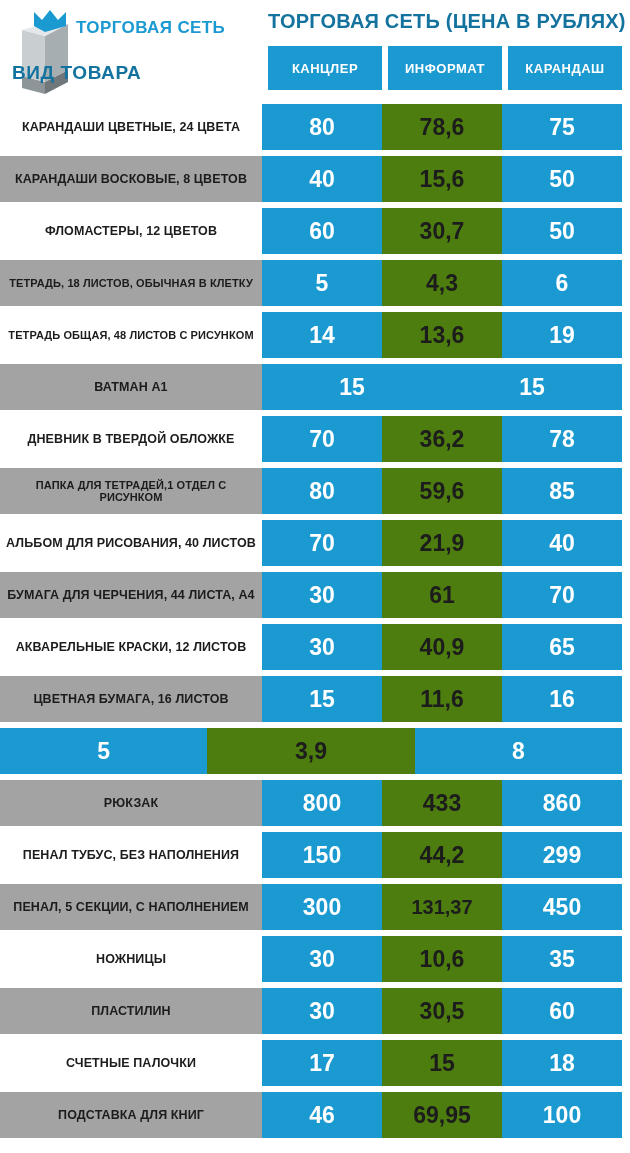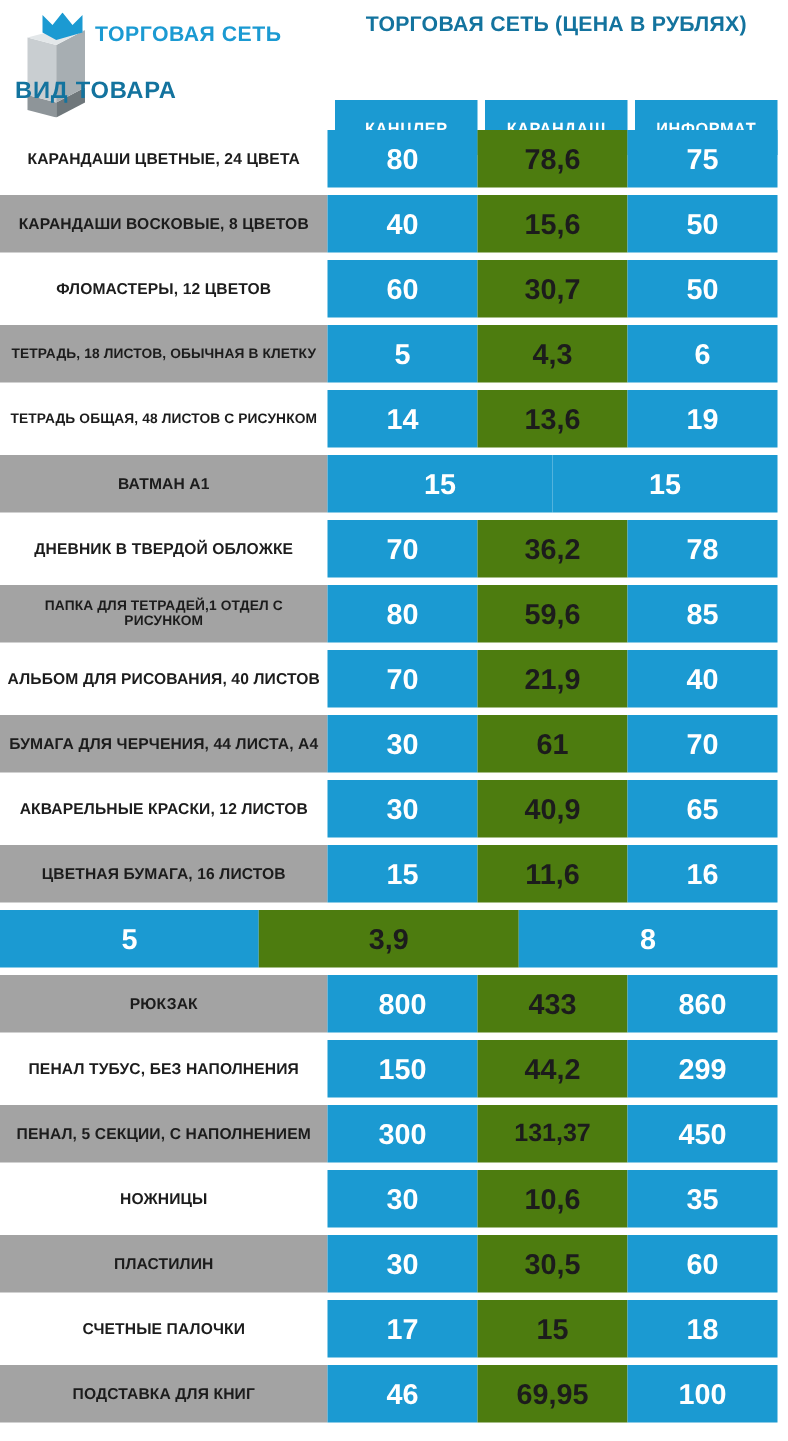--- a/index.html
+++ b/index.html
@@ -65,21 +65,21 @@
     position: relative;
     height: 104px;
   }
   .net-title {
     position: absolute;
     left: 0;
     right: 8px;
     top: 10px;
     text-align: center;
     color: #13739e;
-    font-size: 17px;
+    font-size: 20px;
     font-weight: bold;
     letter-spacing: 0.2px;
     white-space: nowrap;
   }
   .store-heads {
     position: absolute;
     left: 0;
     right: 0;
     top: 46px;
     display: flex;
@@ -90,21 +90,20 @@
     flex: 1;
     height: 44px;
     background: #1b9ad2;
     color: #ffffff;
     font-size: 13px;
     font-weight: bold;
     letter-spacing: 0.5px;
     display: flex;
     align-items: center;
     justify-content: center;
-    margin-top: 34px;
   }
 
   
   .table {
     position: relative;
     padding: 0 8px 8px 0;
   }
   .row {
     display: flex;
     gap: 0;
@@ -170,22 +169,22 @@
         <polygon points="10,20 33,14 56,14 33,26" fill="#e3e7e9"></polygon>
         <polygon points="22,2 30,10 38,0 46,10 54,2 54,16 33,22 22,16" fill="#1b9ad2"></polygon>
       </svg>
       <div class="brand-title">ТОРГОВАЯ СЕТЬ</div>
       <div class="brand-sub">ВИД ТОВАРА</div>
     </div>
     <div class="header-right">
       <div class="net-title">ТОРГОВАЯ СЕТЬ (ЦЕНА В РУБЛЯХ)</div>
       <div class="store-heads">
         <div class="store-head">КАНЦЛЕР</div>
+        <div class="store-head">ИНФОРМАТ</div>
         <div class="store-head">КАРАНДАШ</div>
-        <div class="store-head">ИНФОРМАТ</div>
       </div>
     </div>
   </div>
 
   <div class="table">
 
     <div class="row odd">
       <div class="cell-name">КАРАНДАШИ ЦВЕТНЫЕ, 24 ЦВЕТА</div>
       <div class="cell-val v-blue">80</div>
       <div class="cell-val v-light">78,6</div>

